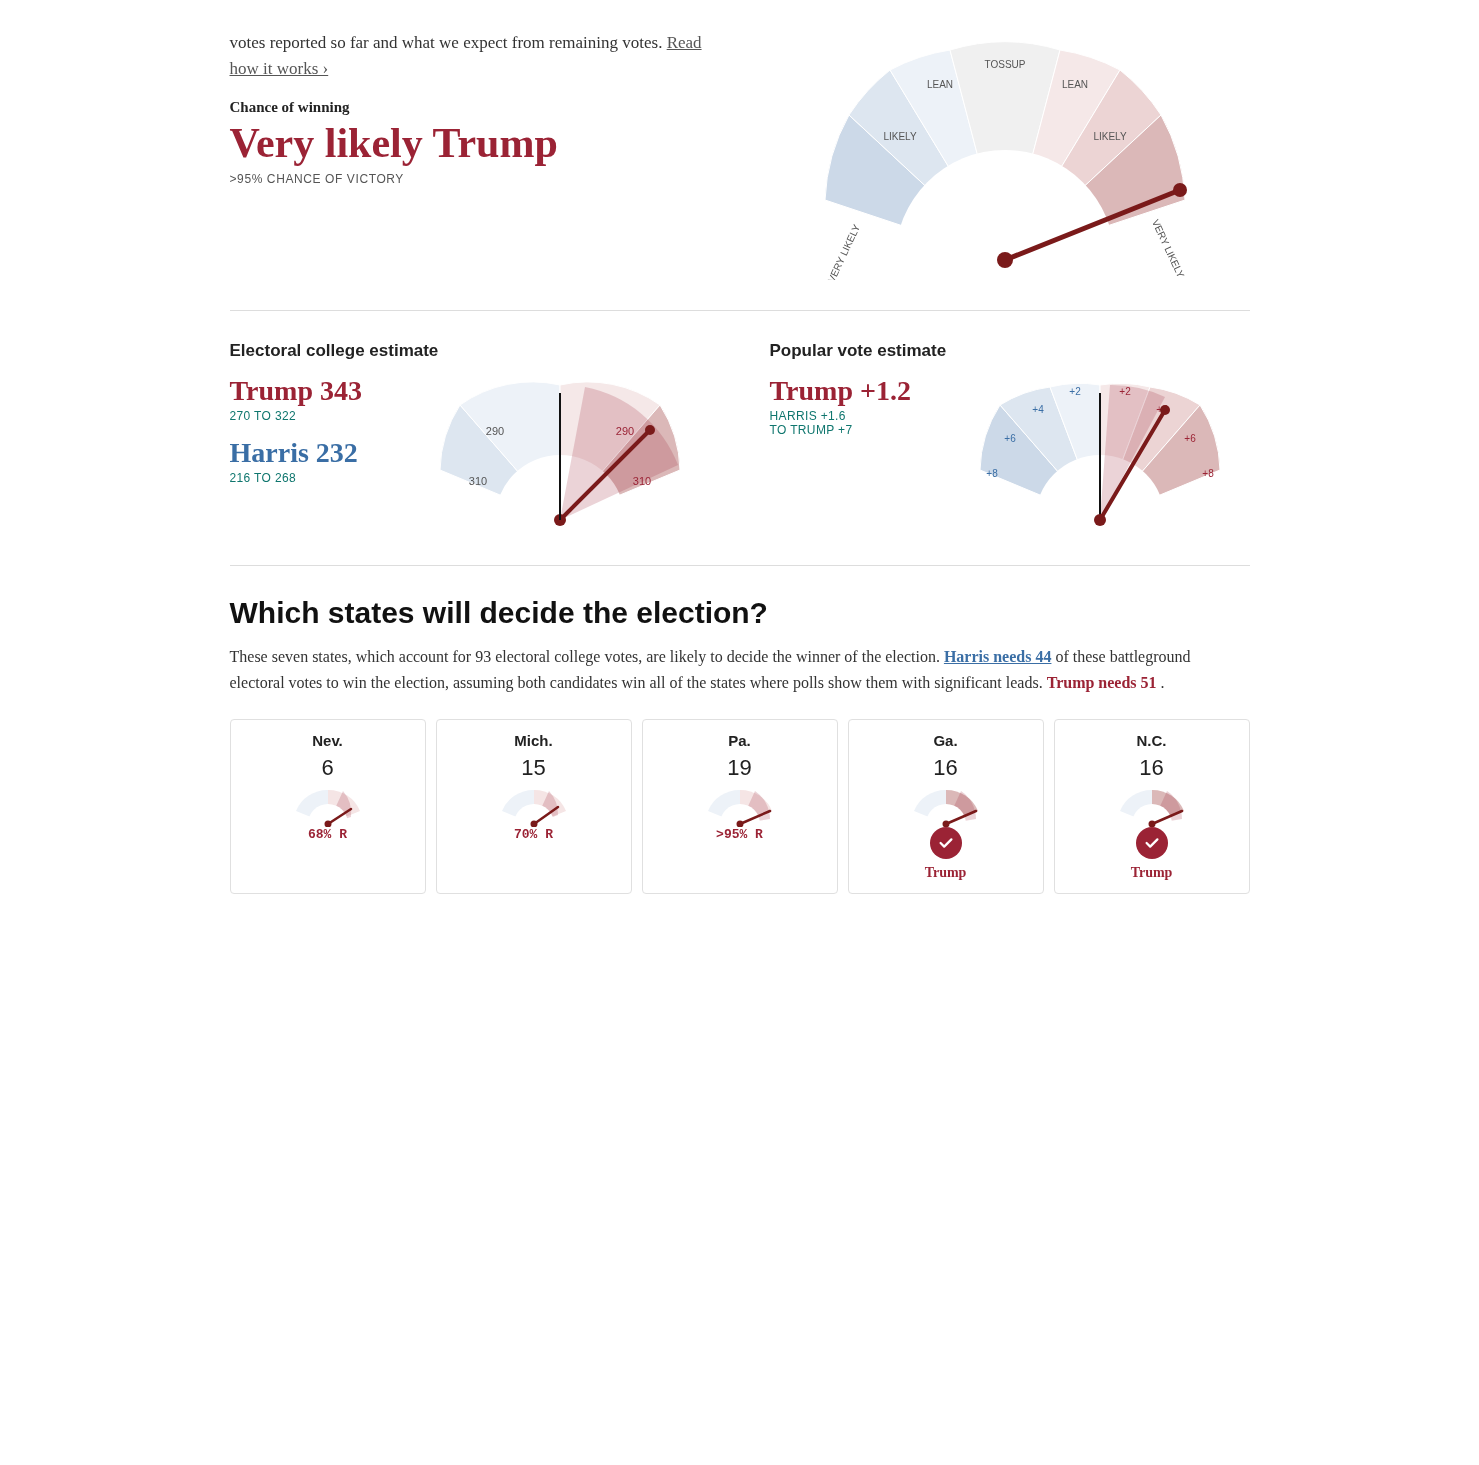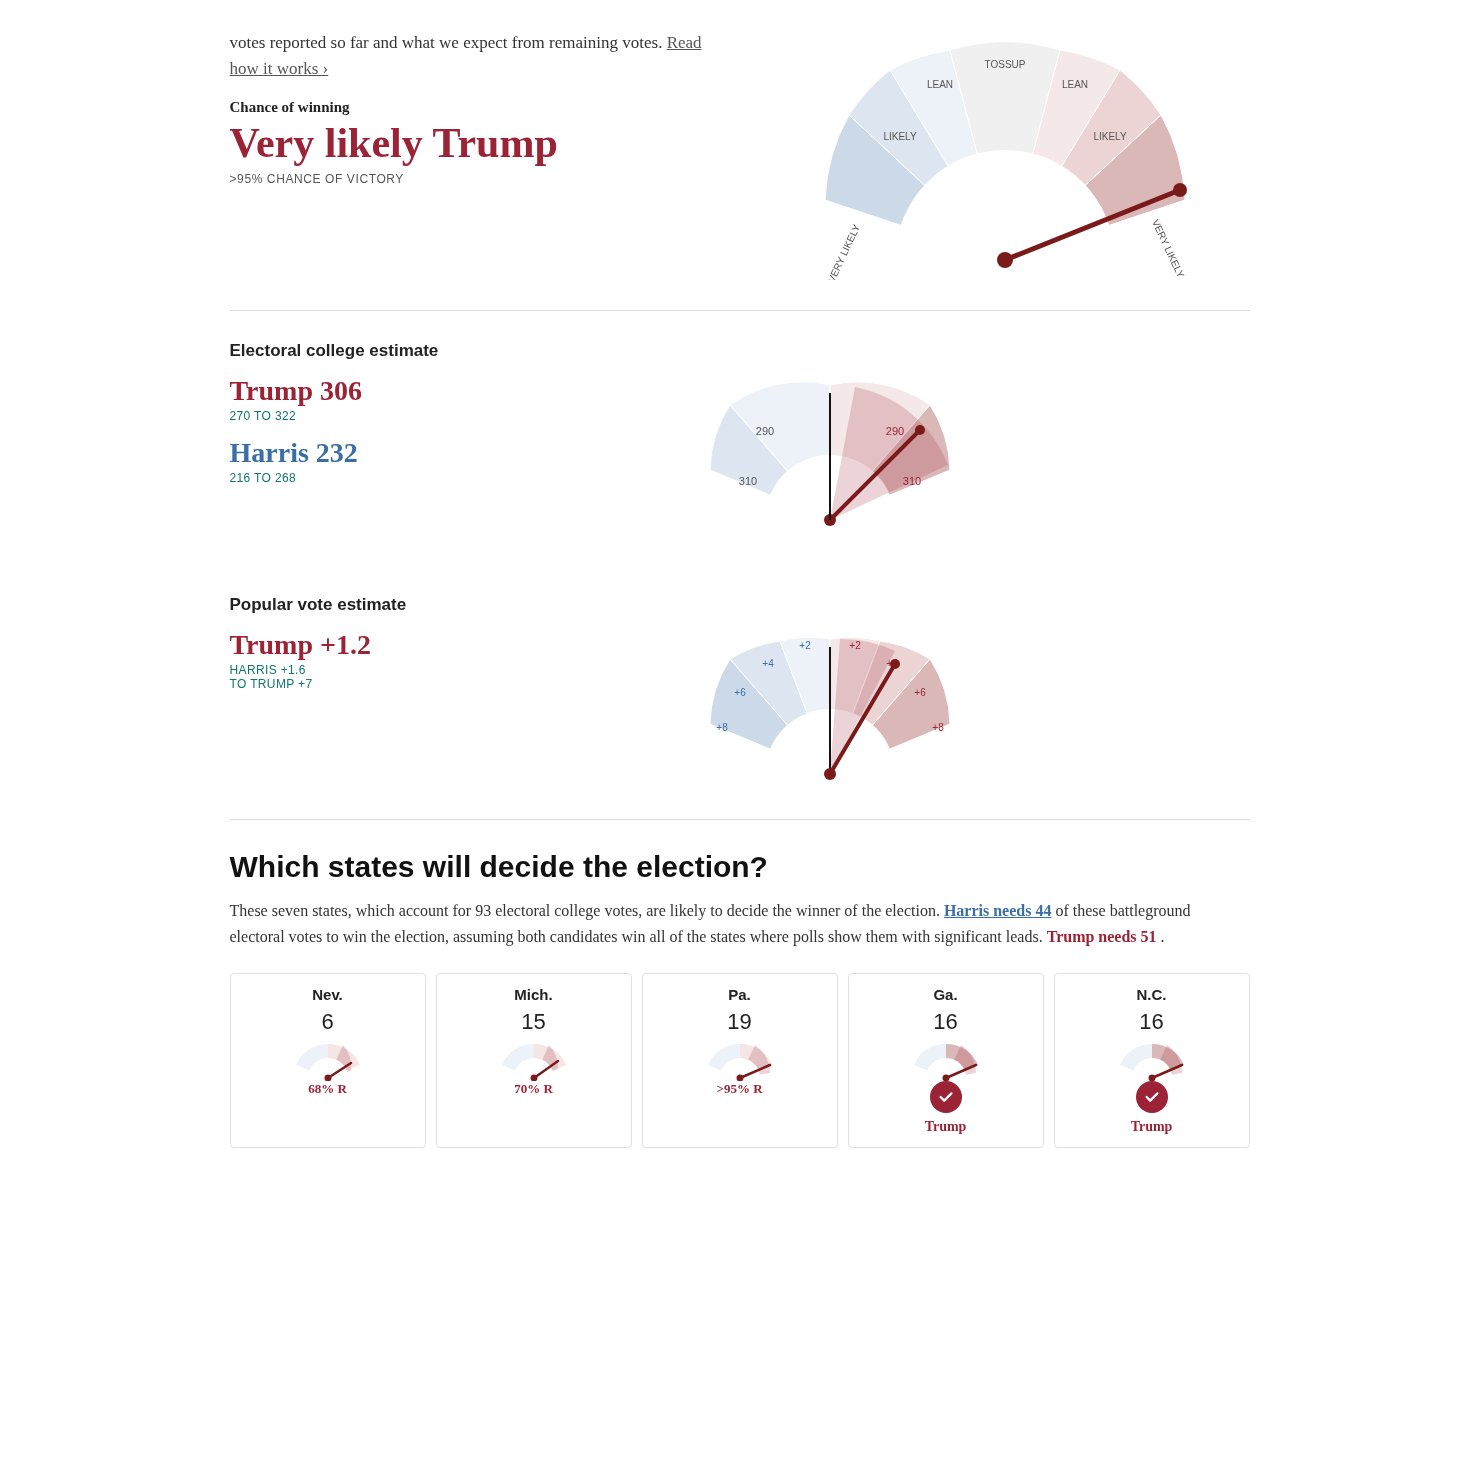--- a/index.html
+++ b/index.html
@@ -57,21 +57,20 @@
       color: #555;
       font-family: Arial, sans-serif;
     }
 
     
     .middle-section {
       display: flex;
       gap: 60px;
       padding: 30px 0;
       border-bottom: 1px solid #ddd;
-      flex-direction: column;
     }
     .ec-block, .pv-block {
       flex: 1;
     }
     .section-title {
       font-size: 17px;
       font-weight: bold;
       color: #222;
       margin-bottom: 14px;
       font-family: Arial, sans-serif;
@@ -160,21 +159,21 @@
     .state-ev {
       font-size: 22px;
       font-weight: normal;
       color: #222;
       margin-bottom: 8px;
       font-family: Arial, sans-serif;
     }
     .state-pct {
       font-size: 13px;
       color: #9b2335;
-      font-family: Liberation Serif, serif;
+      font-family: Liberation Mono, monospace;
       font-weight: bold;
     }
     .state-winner {
       font-size: 14px;
       font-weight: bold;
       color: #9b2335;
     }
     .winner-check {
       width: 32px;
       height: 32px;
@@ -239,21 +238,21 @@
     </svg>
   </div>
 </div>
 
 <div class="middle-section">
 
   <div class="ec-block">
     <div class="section-title">Electoral college estimate</div>
     <div class="candidate-row">
       <div class="candidate-info">
-        <div class="trump-name">Trump 306</div>
+        <div class="trump-name">Trump 343</div>
         <div class="range-text">270 TO 322</div>
         <div style="height:14px;"></div>
         <div class="harris-name">Harris 232</div>
         <div class="range-text">216 TO 268</div>
       </div>
       <div class="mini-gauge-container">
         <svg width="260" height="160" viewBox="0 0 260 160">
 
           <path d="M130,145 L10,95 A125,125 0 0,1 30,30 Z" fill="#dde6f0" stroke="#fff" stroke-width="1"></path>
           <path d="M130,145 L30,30 A125,125 0 0,1 130,10 Z" fill="#edf2f8" stroke="#fff" stroke-width="1"></path>

